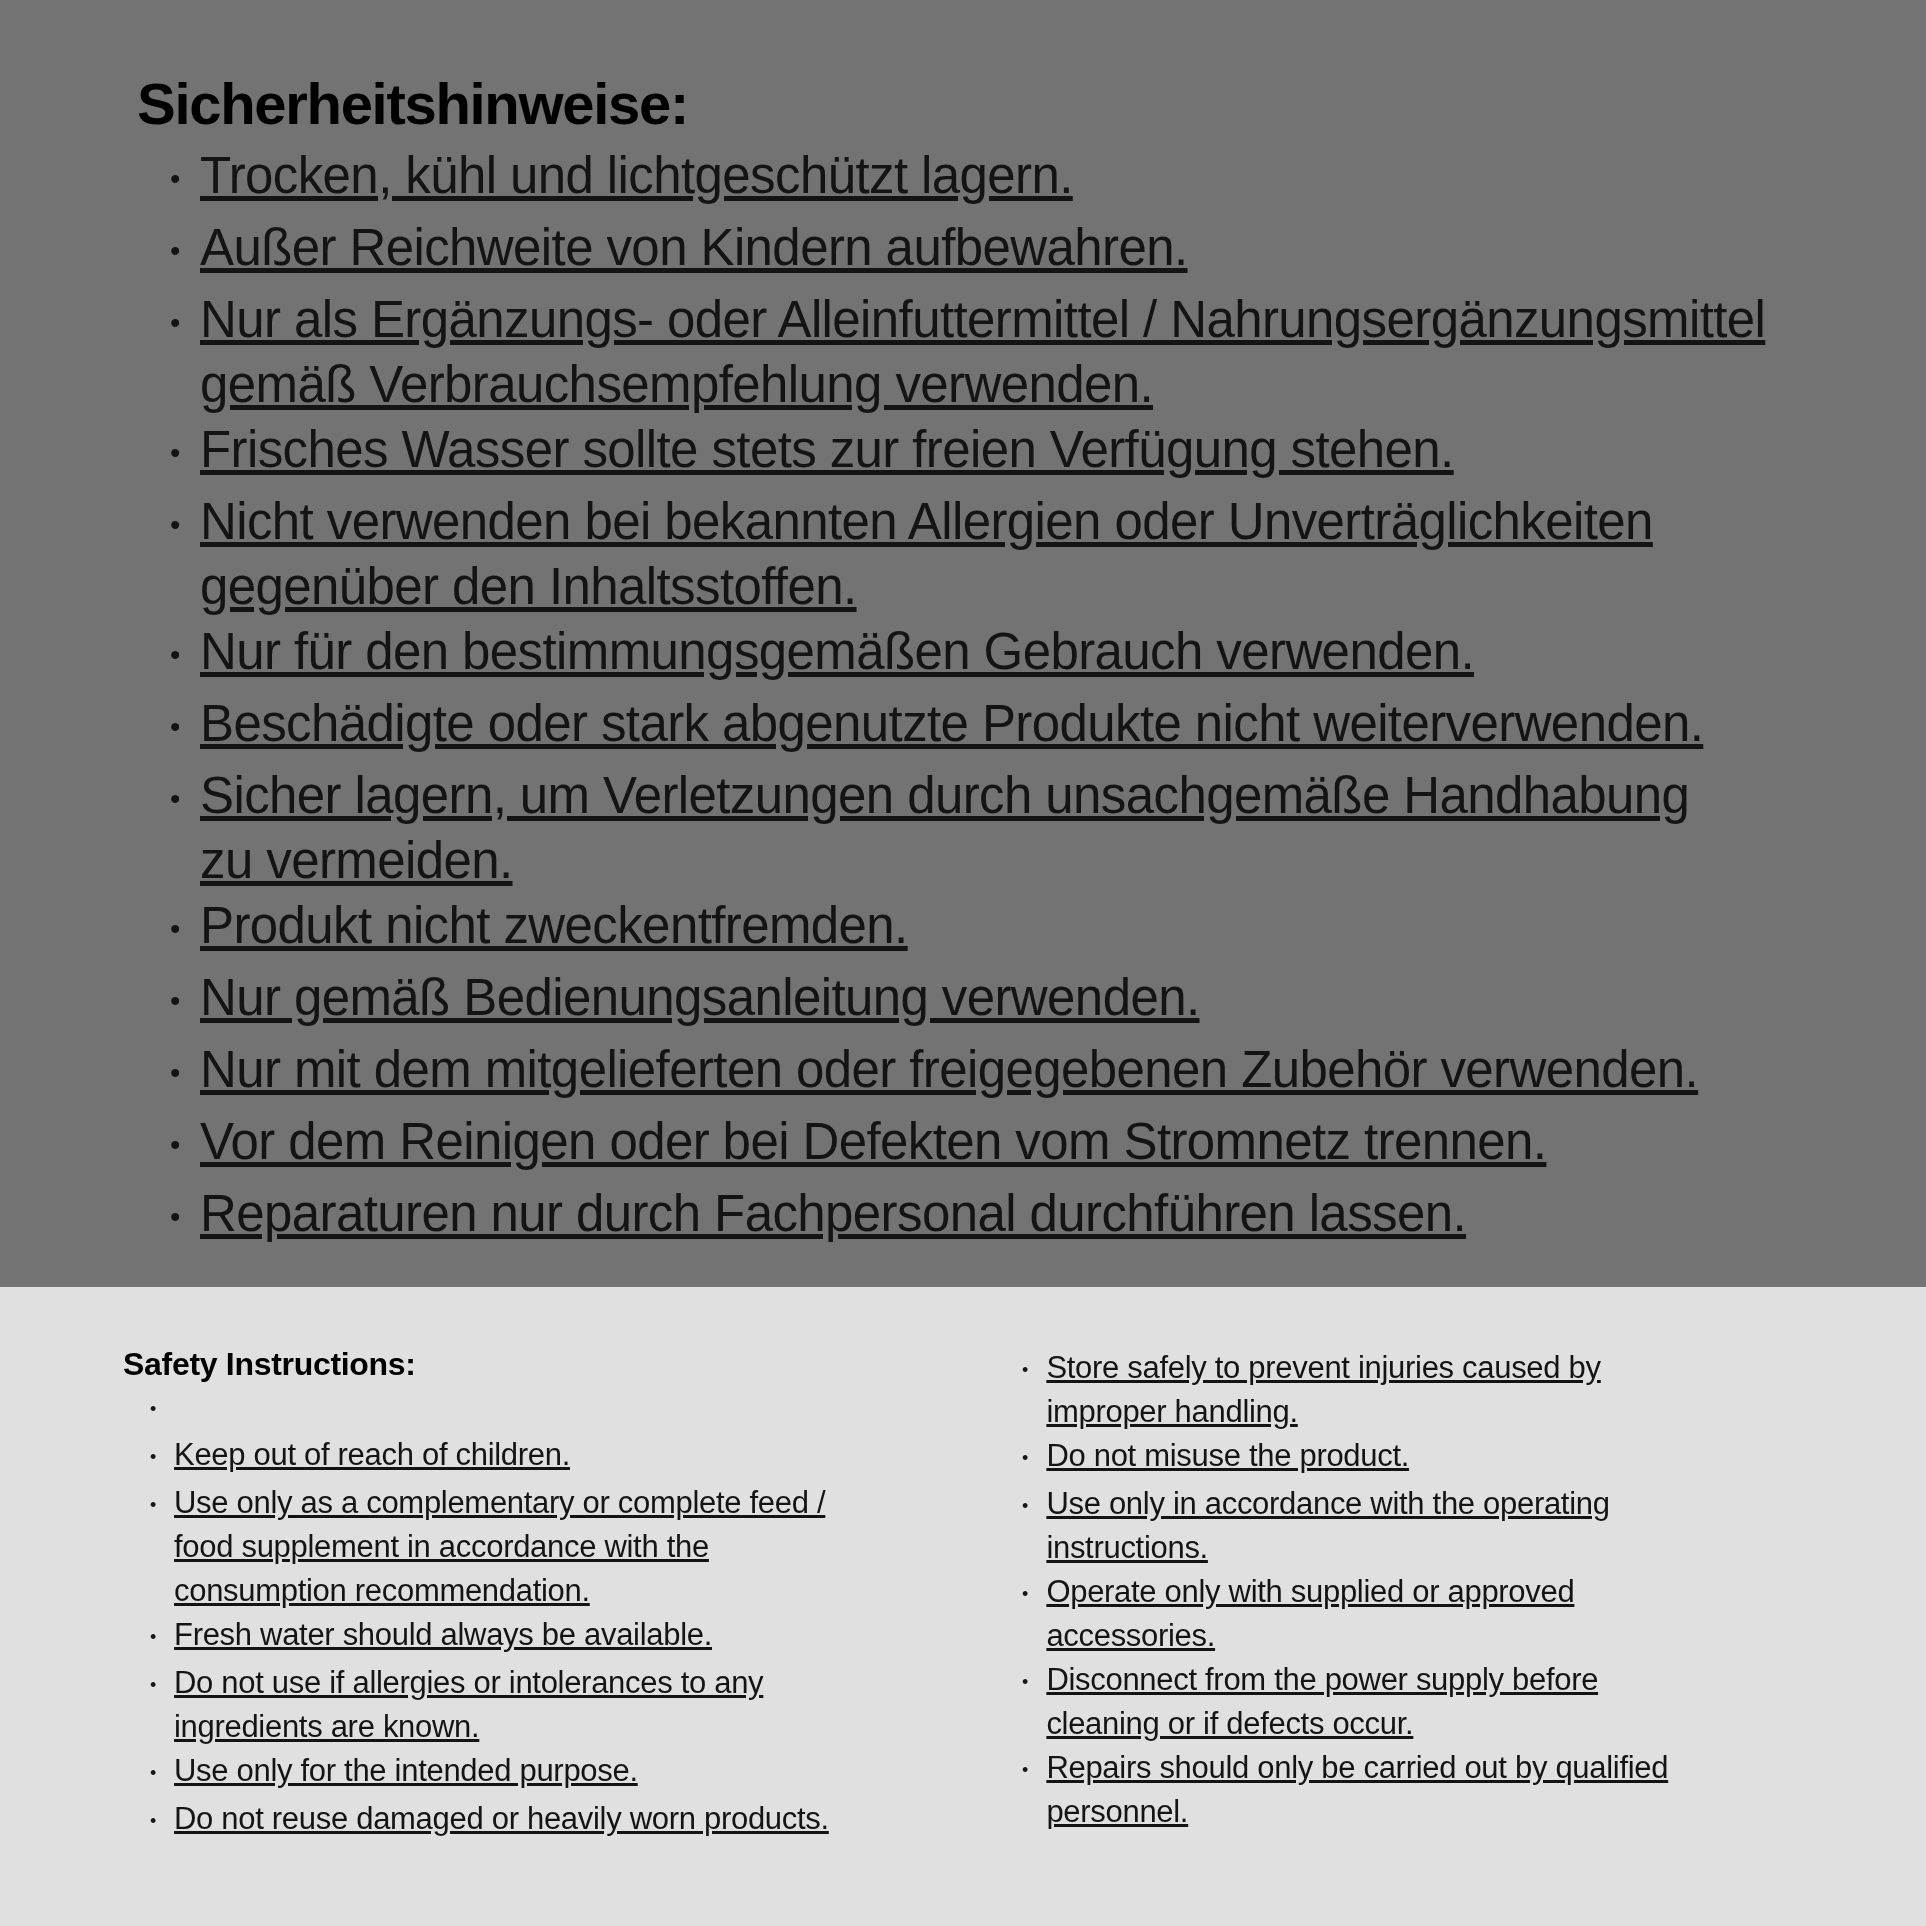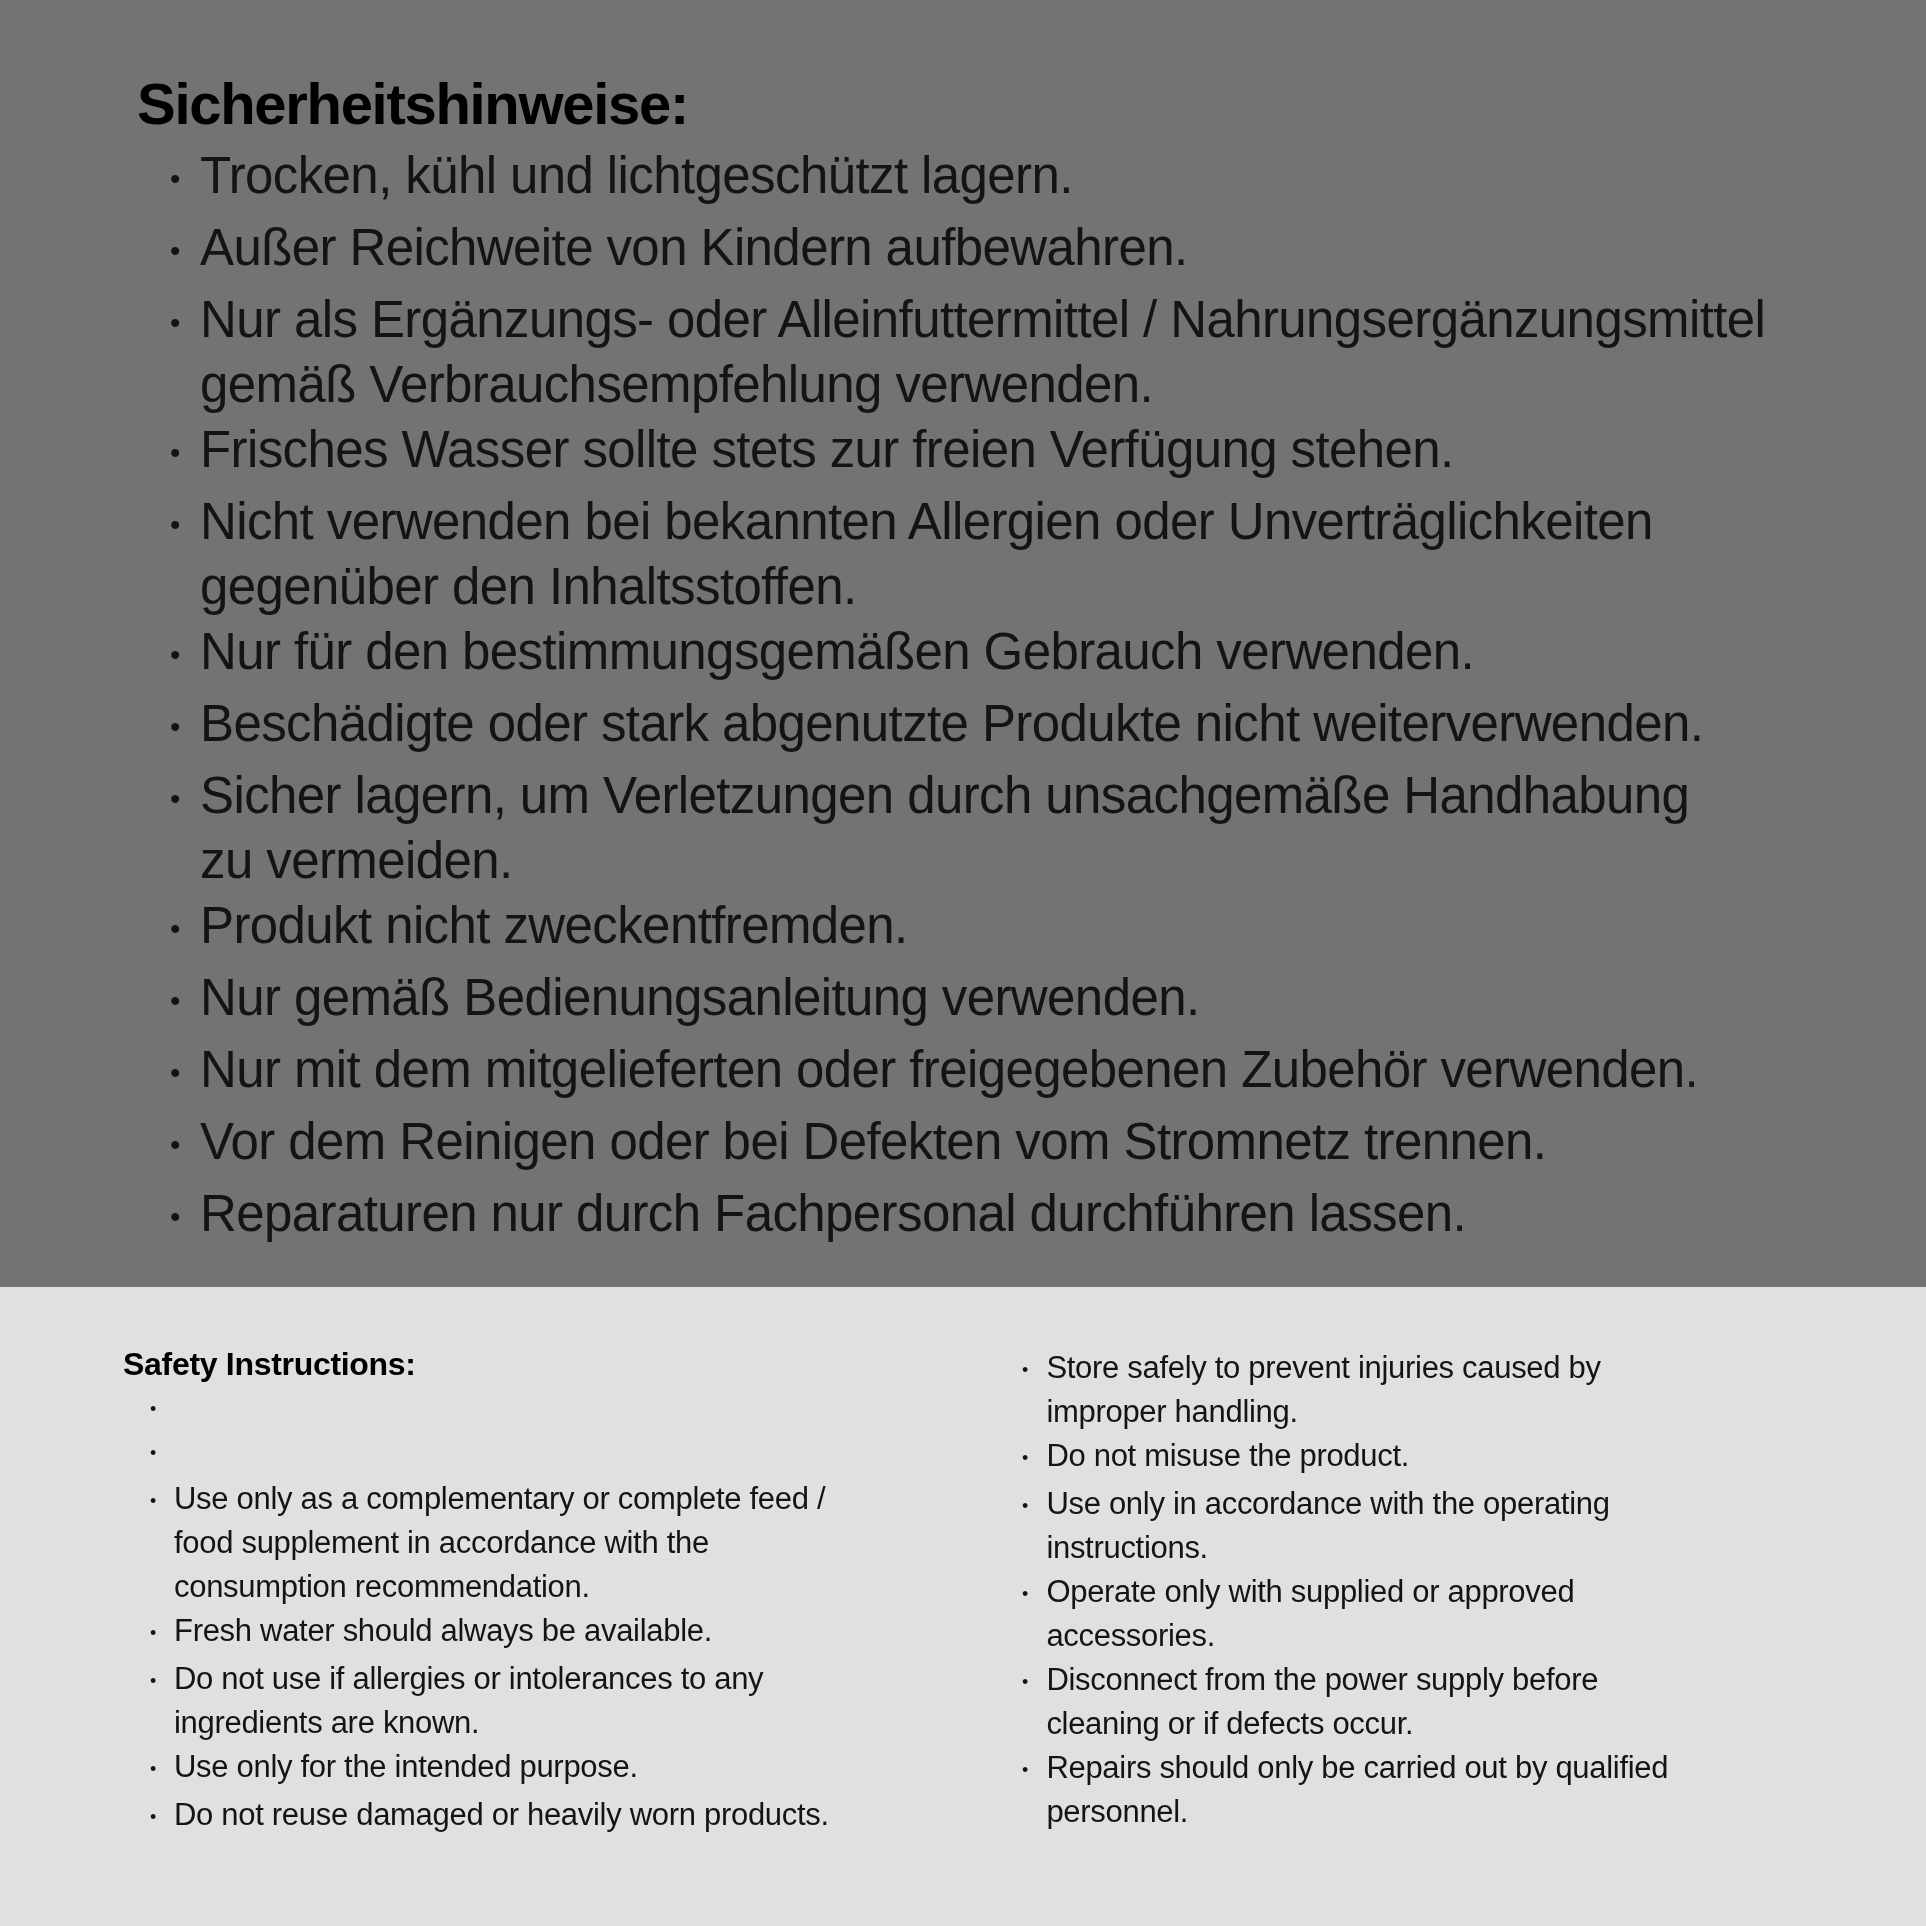--- a/index.html
+++ b/index.html
@@ -76,20 +76,21 @@
     align-items: baseline;
   }
   .dot {
     flex: none;
     font-size: 0.58em;
     position: relative;
     top: -0.12em;
   }
   .txt {
     white-space: pre-line;
+    text-decoration: underline;
   }
 </style>
 </head>
 <body>
 
 <div class="page">
 
   <div class="de-title">Sicherheitshinweise:</div>
 
   <div class="de-list">
@@ -153,20 +154,21 @@
   <div class="band"></div>
 
   <div class="en-title">Safety Instructions:</div>
 
   <div class="en-list en-left-list">
       <div class="li">
         <span class="dot">•</span>
       </div>
       <div class="li">
         <span class="dot">•</span>
+        <span class="txt">Keep out of reach of children.</span>
       </div>
       <div class="li">
         <span class="dot">•</span>
         <span class="txt">Use only as a complementary or complete feed /
 food supplement in accordance with the
 consumption recommendation.</span>
       </div>
       <div class="li">
         <span class="dot">•</span>
         <span class="txt">Fresh water should always be available.</span>

